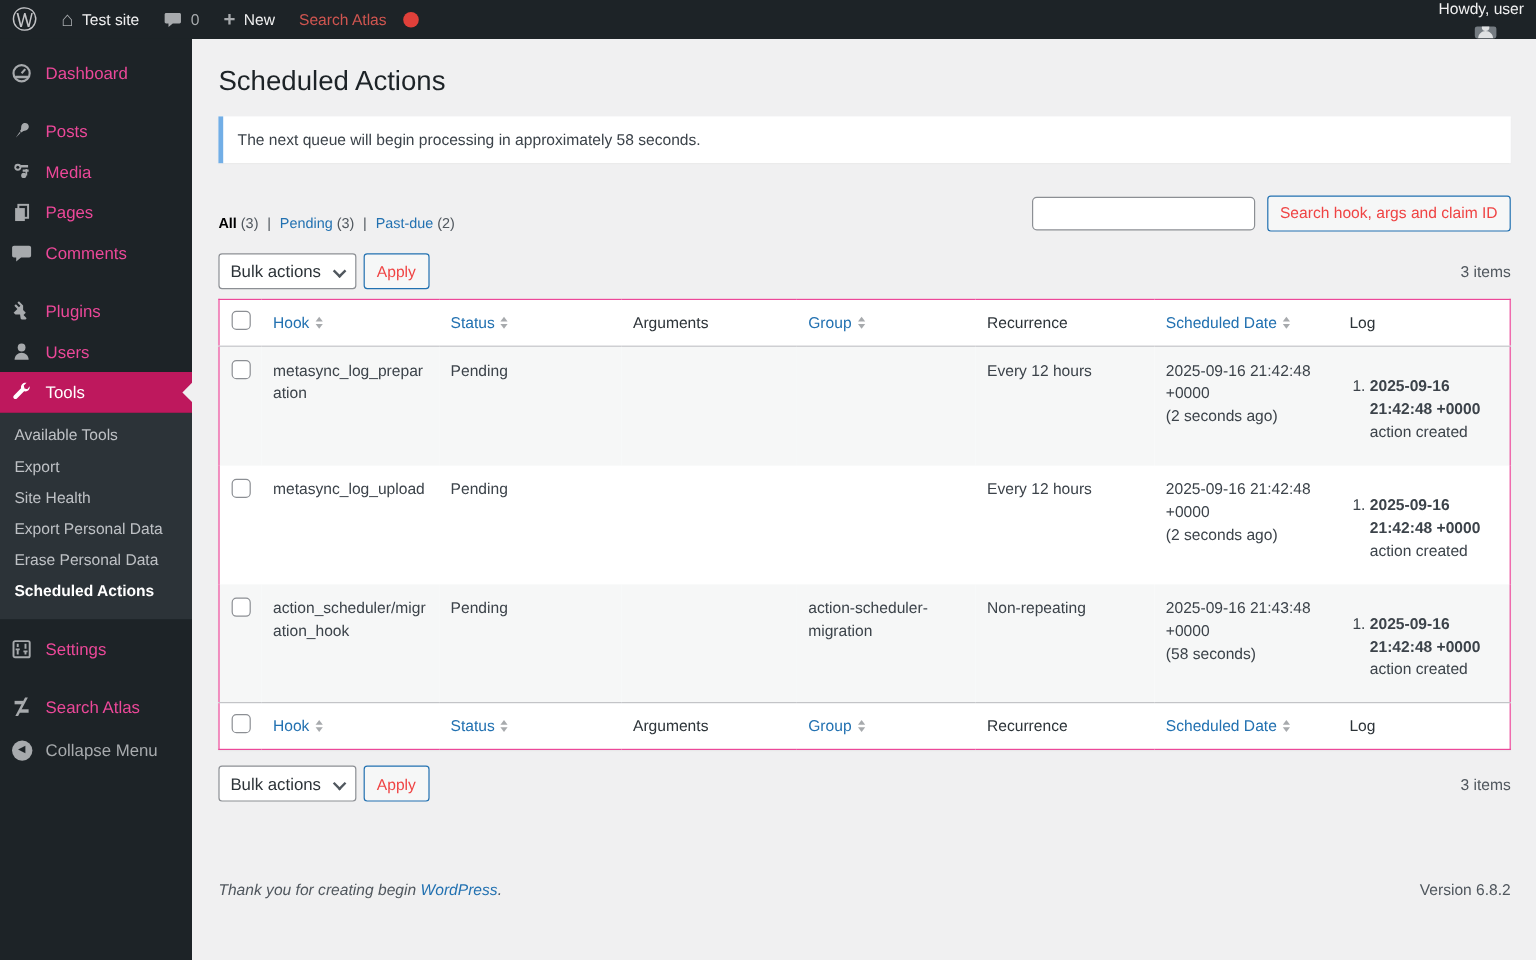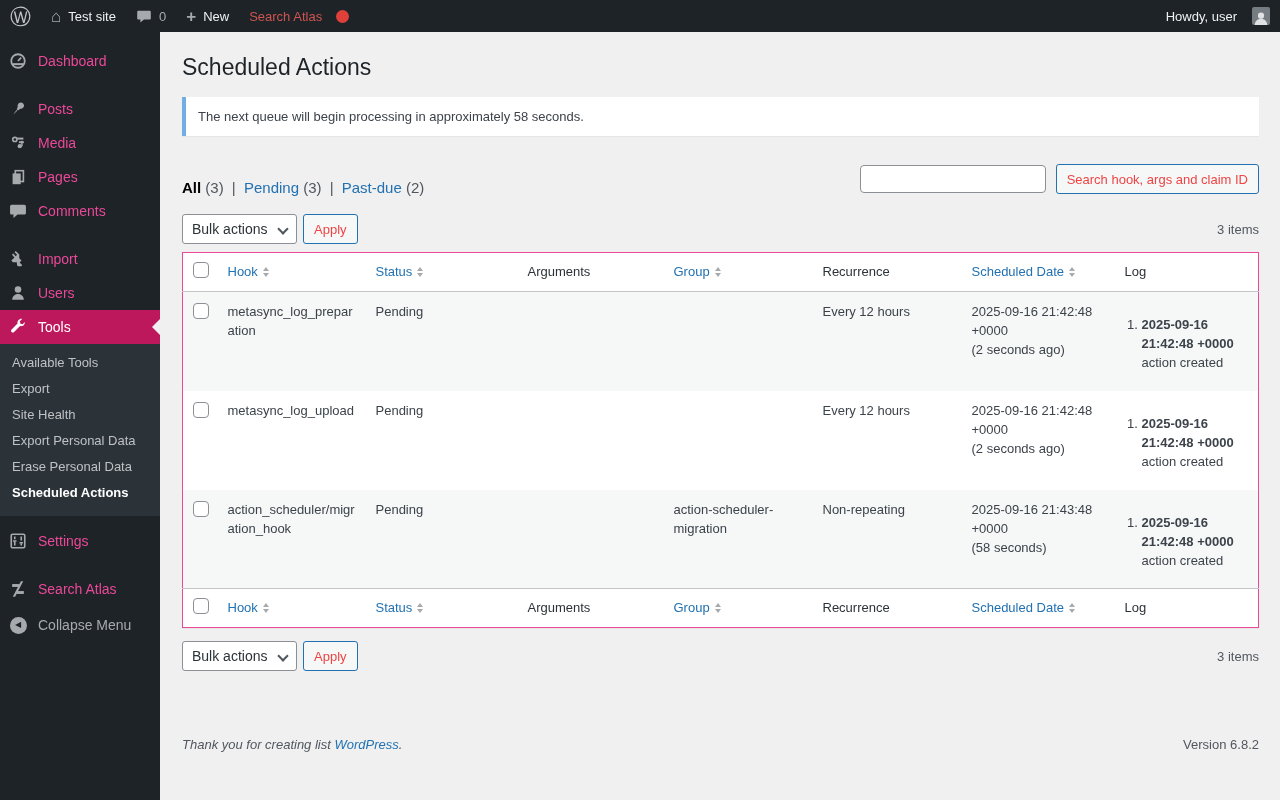--- a/index.html
+++ b/index.html
@@ -50,21 +50,21 @@
   #content { margin-left:160px; padding-top:32px; position:relative; }
   .screen-meta { position:absolute; top:33px; right:20px; display:flex; gap:12px; }
   .meta-btn { background:#fff; border:1px solid #c3c4c7; border-radius:4px; height:28px; padding:0 12px; display:flex; align-items:center; gap:7px; color:#50575e; font-size:13px; cursor:pointer; }
   .chev-down { width:0; height:0; border-left:4px solid transparent; border-right:4px solid transparent; border-top:5px solid #50575e; }
   .wrap { margin:0 21px 0 22px; }
   h1.page-title { font-size:23px; font-weight:400; color:#1d2327; margin:21px 0 0; line-height:29px; }
   .notice { background:#fff; box-shadow:0 1px 1px rgba(0,0,0,.04); padding:11px 12px; margin:0; color:#3c434a; font-size:13px; line-height:17px; }
   .notice-warning { border-left:4px solid #dba617; margin-top:8px; }
   .notice-info { border-left:4px solid #72aee6; margin-top:15px; }
   .list-controls { display:flex; justify-content:space-between; align-items:center; margin-top:26px; }
-  .subsubsub { font-size:15px; color:#50575e;margin-top:17px; }
+  .subsubsub { font-size:12px; color:#50575e;margin-top:17px; }
   .subsubsub .current { color:#000; font-weight:bold; }
   .subsubsub a { color:#2271b1; text-decoration:none; cursor:pointer; }
   .subsubsub .count { color:#50575e; }
   .subsubsub .sep { color:#50575e; padding:0 4px; }
   .search-box { display:flex; align-items:center; }
   .search-input { width:186px; height:28px; border:1px solid #8c8f94; border-radius:4px; background:#fff; padding:0 8px; font-size:13px; font-family:inherit; }
   .button {
     display:inline-flex; align-items:center; justify-content:center;
     height:30px; padding:0 10px; font-size:13px; font-family:inherit;
     border:1px solid #2271b1; border-radius:3px; background:#f6f7f7; color:#ef4444; cursor:pointer;
@@ -141,21 +141,21 @@
     <div class="ab-item">
       <span class="plus-glyph ab-icon">+</span>
       <span>New</span>
     </div>
     <div class="ab-item">
       <span class="sa-ab-label">Search Atlas</span>
       <span class="sa-dot"></span>
     </div>
   </div>
   <div class="ab-right">
-    <div class="ab-item" style="padding-right:0;">
+    <div class="ab-item" style="padding-right:0;flex-direction:column;">
       <span>Howdy, user</span>
       <span class="avatar">
         <svg width="16" height="14" viewBox="0 0 20 18" fill="#dfe1e2">
             <circle cx="10" cy="6" r="4"></circle>
             <path d="M2 18c0-4.4 3.6-8 8-8s8 3.6 8 8z"></path>
           </svg>
       </span>
     </div>
   </div>
 </div>
@@ -211,21 +211,21 @@
     </span>
     <span>Comments</span>
   </div>
   <div class="menu-sep"></div>
   <div class="menu-item">
     <span class="mi-icon">
       <svg width="18" height="18" viewBox="0 0 20 20" fill="currentColor">
           <path d="M6.5 2v4h2V2h2v4h2V2h2v5.5l-3 3V14h-3v3.5c0 .8-1 1.3-1.7.6L4.5 15.8c-.4-.4-.5-1-.1-1.5l2.1-2.8-3-3V6h3V2h0z" transform="rotate(-45 10 10)"></path>
         </svg>
     </span>
-    <span>Import</span>
+    <span>Plugins</span>
   </div>
   <div class="menu-item">
     <span class="mi-icon">
       <svg width="18" height="18" viewBox="0 0 20 20" fill="currentColor">
           <circle cx="10" cy="6.2" r="3.6"></circle>
           <path d="M3.5 17.5c0-3.6 2.9-6.5 6.5-6.5s6.5 2.9 6.5 6.5z"></path>
         </svg>
     </span>
     <span>Users</span>
   </div>
@@ -458,19 +458,19 @@
             <option>Bulk actions</option>
           </select>
         </span>
         <button class="button">Apply</button>
       </div>
       <span class="items-count">3 items</span>
     </div>
 
     <div class="admin-footer">
       <span class="footer-thanks">
-        <span>Thank you for creating list</span>
+        <span>Thank you for creating begin</span>
         <a>WordPress</a><span>.</span>
       </span>
       <span class="footer-version">Version 6.8.2</span>
     </div>
   </div>
 </div>
 
 </body></html>

